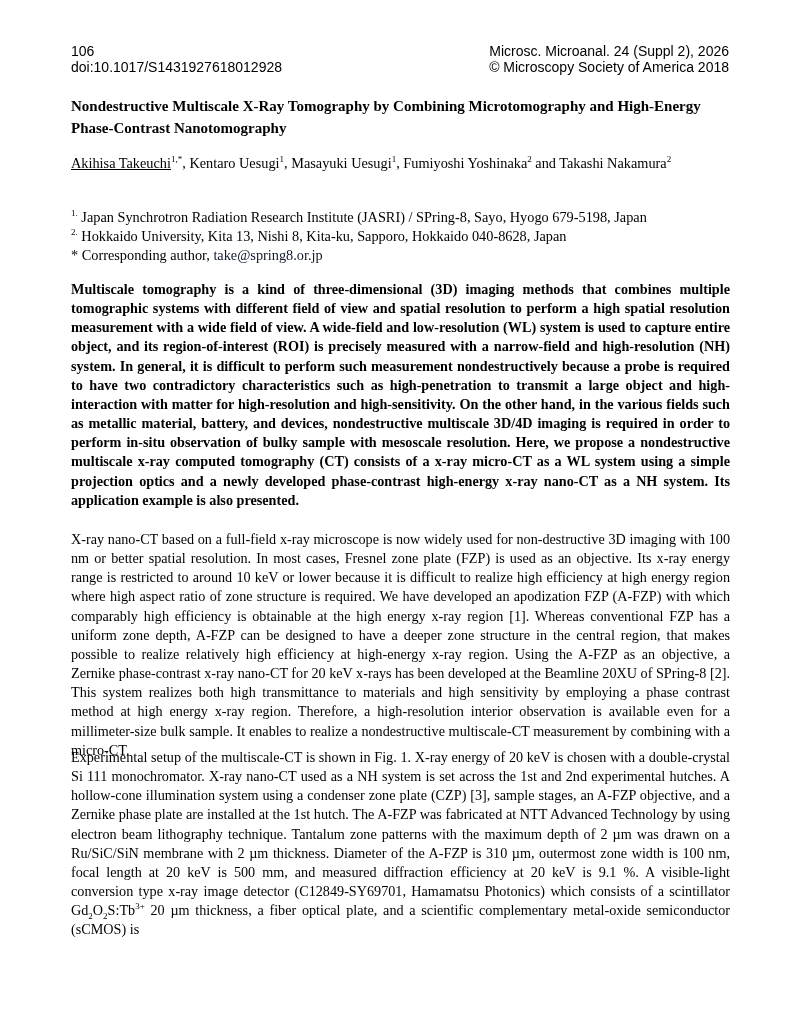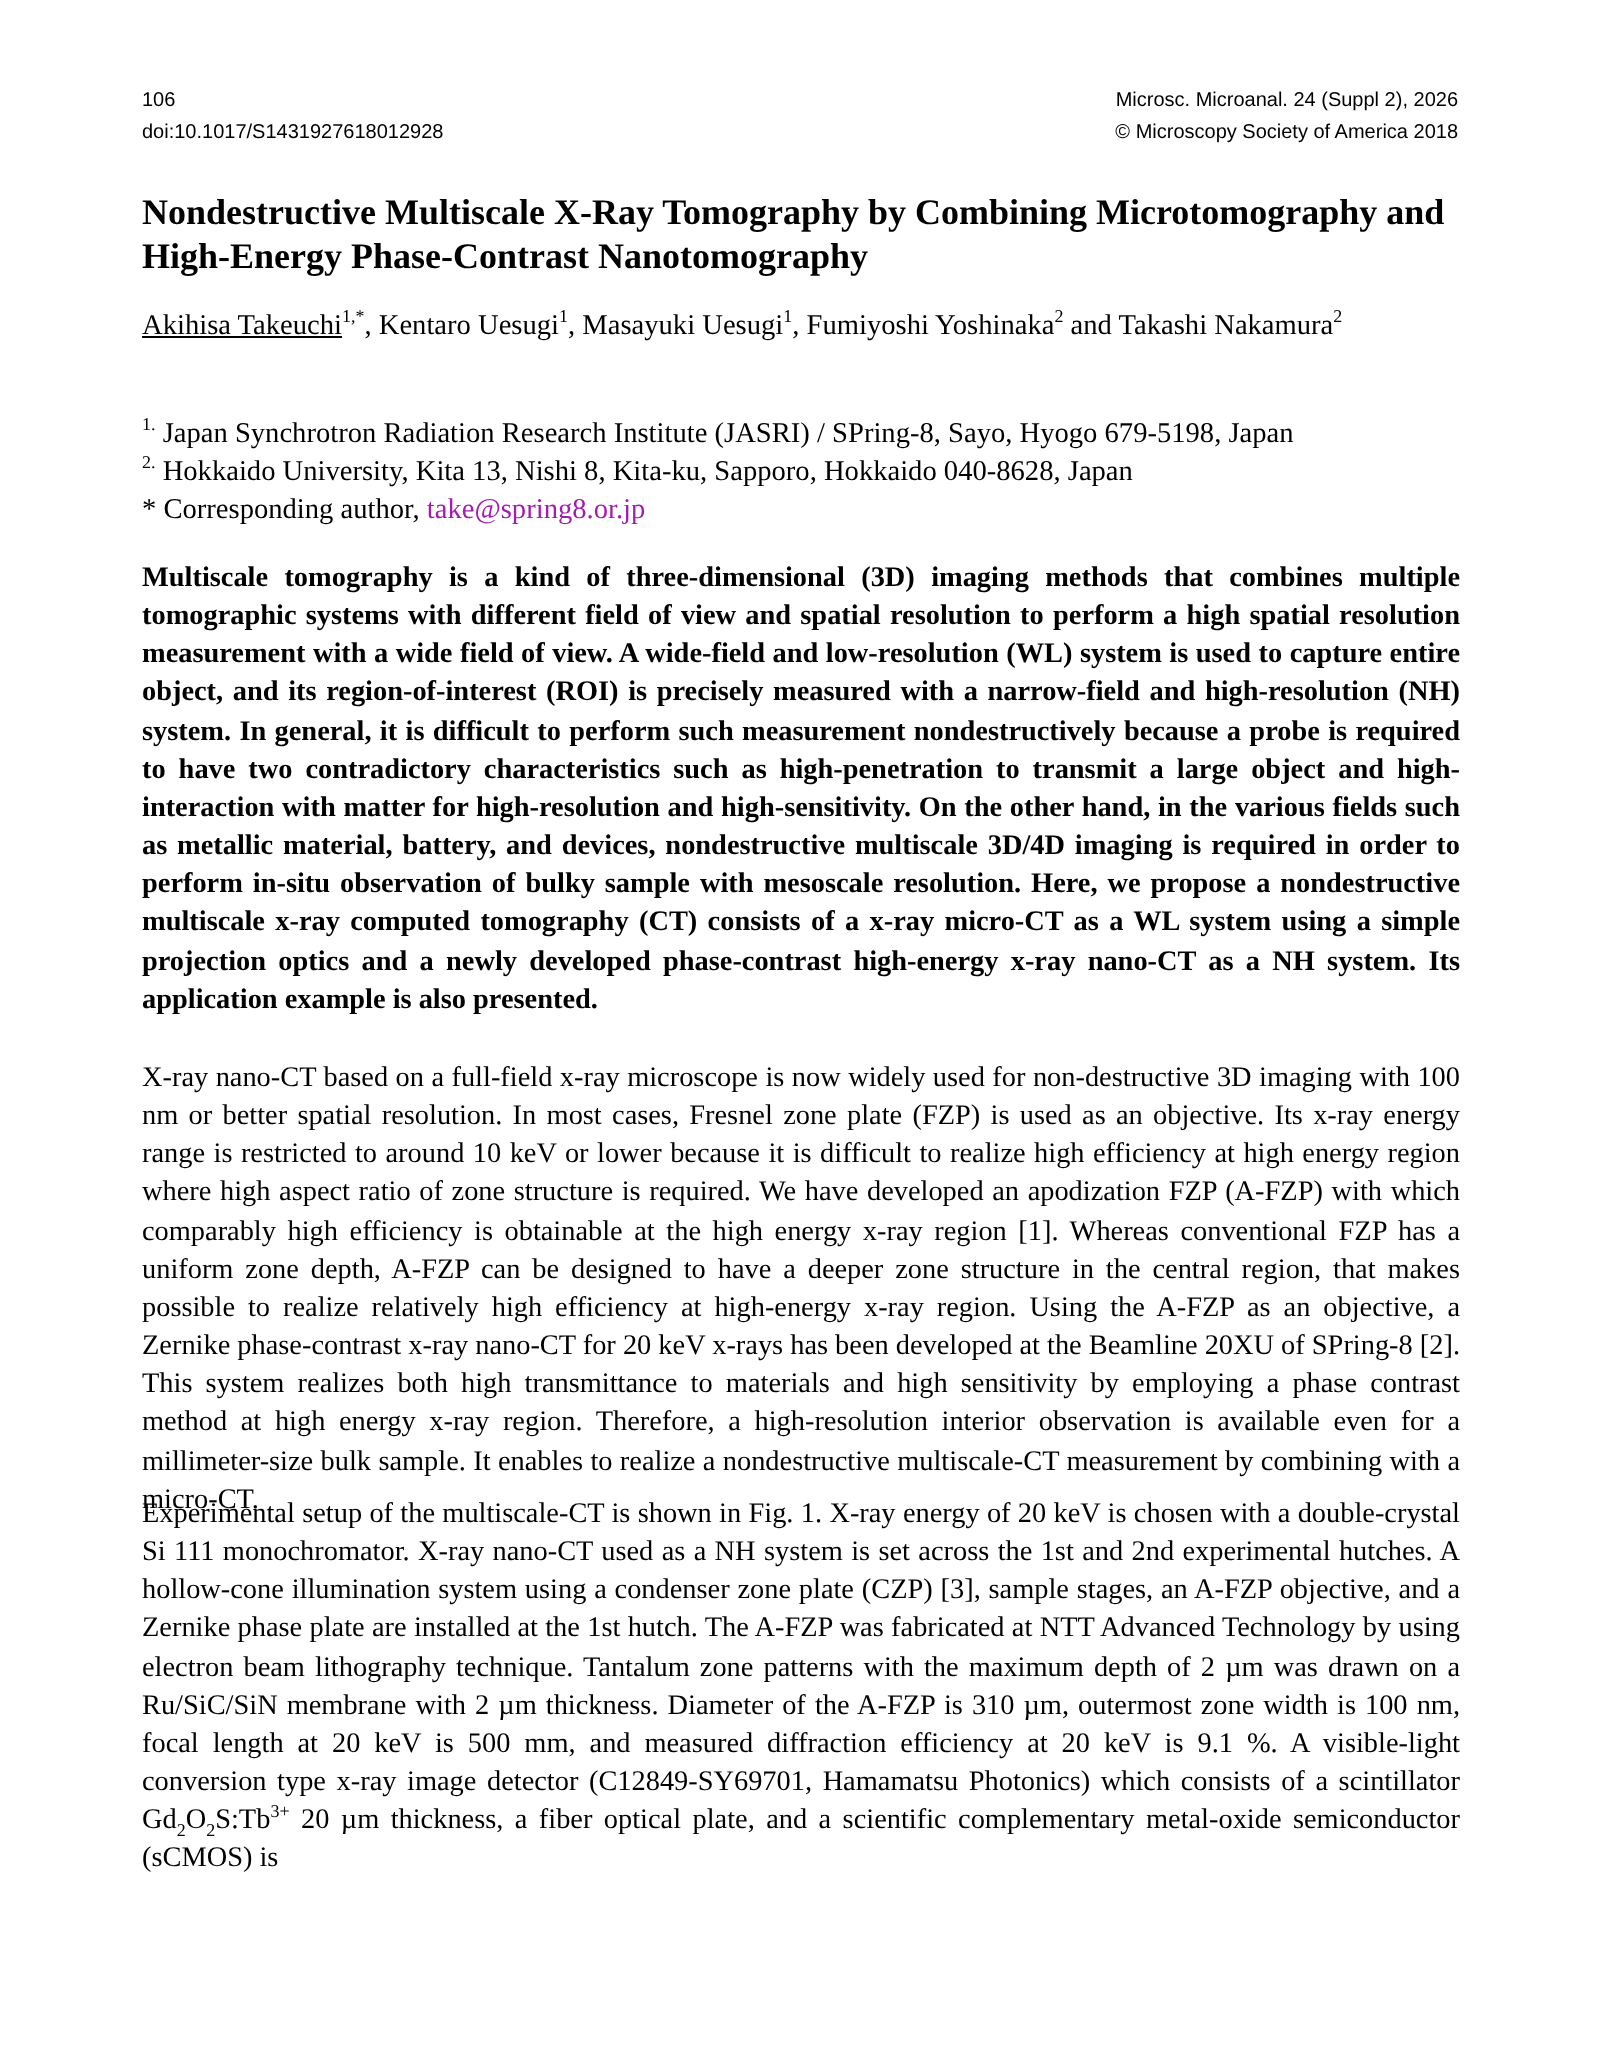--- a/index.html
+++ b/index.html
@@ -1,25 +1,25 @@
 <!DOCTYPE html>
 <html><head>
 <meta charset="utf-8">
 <style>
   html, body { margin: 0; padding: 0; background: #ffffff; }
   body { width: 800px; height: 1036px; position: relative; overflow: hidden; color: #000; }
-  .hdr { position: absolute; top: 43px; font-family: "Liberation Sans", sans-serif; font-size: 10px; line-height: 16px; }
+  .hdr { position: absolute; top: 43px; font-family: "Liberation Sans", sans-serif; font-size: 14px; line-height: 16px; }
   .hdr-left { left: 71px; }
   .hdr-right { right: 71px; text-align: right; }
-  .title { position: absolute; left: 71px; top: 95px; width: 660px; font-family: "Liberation Serif", serif; font-weight: bold; font-size: 18px; line-height: 22px; }
+  .title { position: absolute; left: 71px; top: 95px; width: 660px; font-family: "Liberation Serif", serif; font-weight: bold; font-size: 15px; line-height: 22px; }
   .authors { position: absolute; left: 71px; top: 154px; width: 660px; font-family: Liberation Serif, serif; font-size: 14.3px; line-height: 19px; }
   .authors sup, .affil sup, .para sup { font-size: 9px; line-height: 0; }
   .u { text-decoration: underline; }
   .affil { position: absolute; left: 71px; top: 208px; width: 680px; font-family: "Liberation Serif", serif; font-size: 14.3px; line-height: 19px; }
-  .email { color: #a21caf; }
+  .email { color: #0f172a; }
   .para { position: absolute; left: 71px; width: 659px; font-family: "Liberation Serif", serif; font-size: 14.2px; line-height: 19.15px; text-align: justify; }
   .p1 { top: 280px; font-weight: bold; }
   .p2 { top: 530px; }
   .p3 { top: 748px; }
   .para sub { font-size: 9px; line-height: 0; }
 </style>
 </head>
 <body>
 
 <div class="hdr hdr-left">

